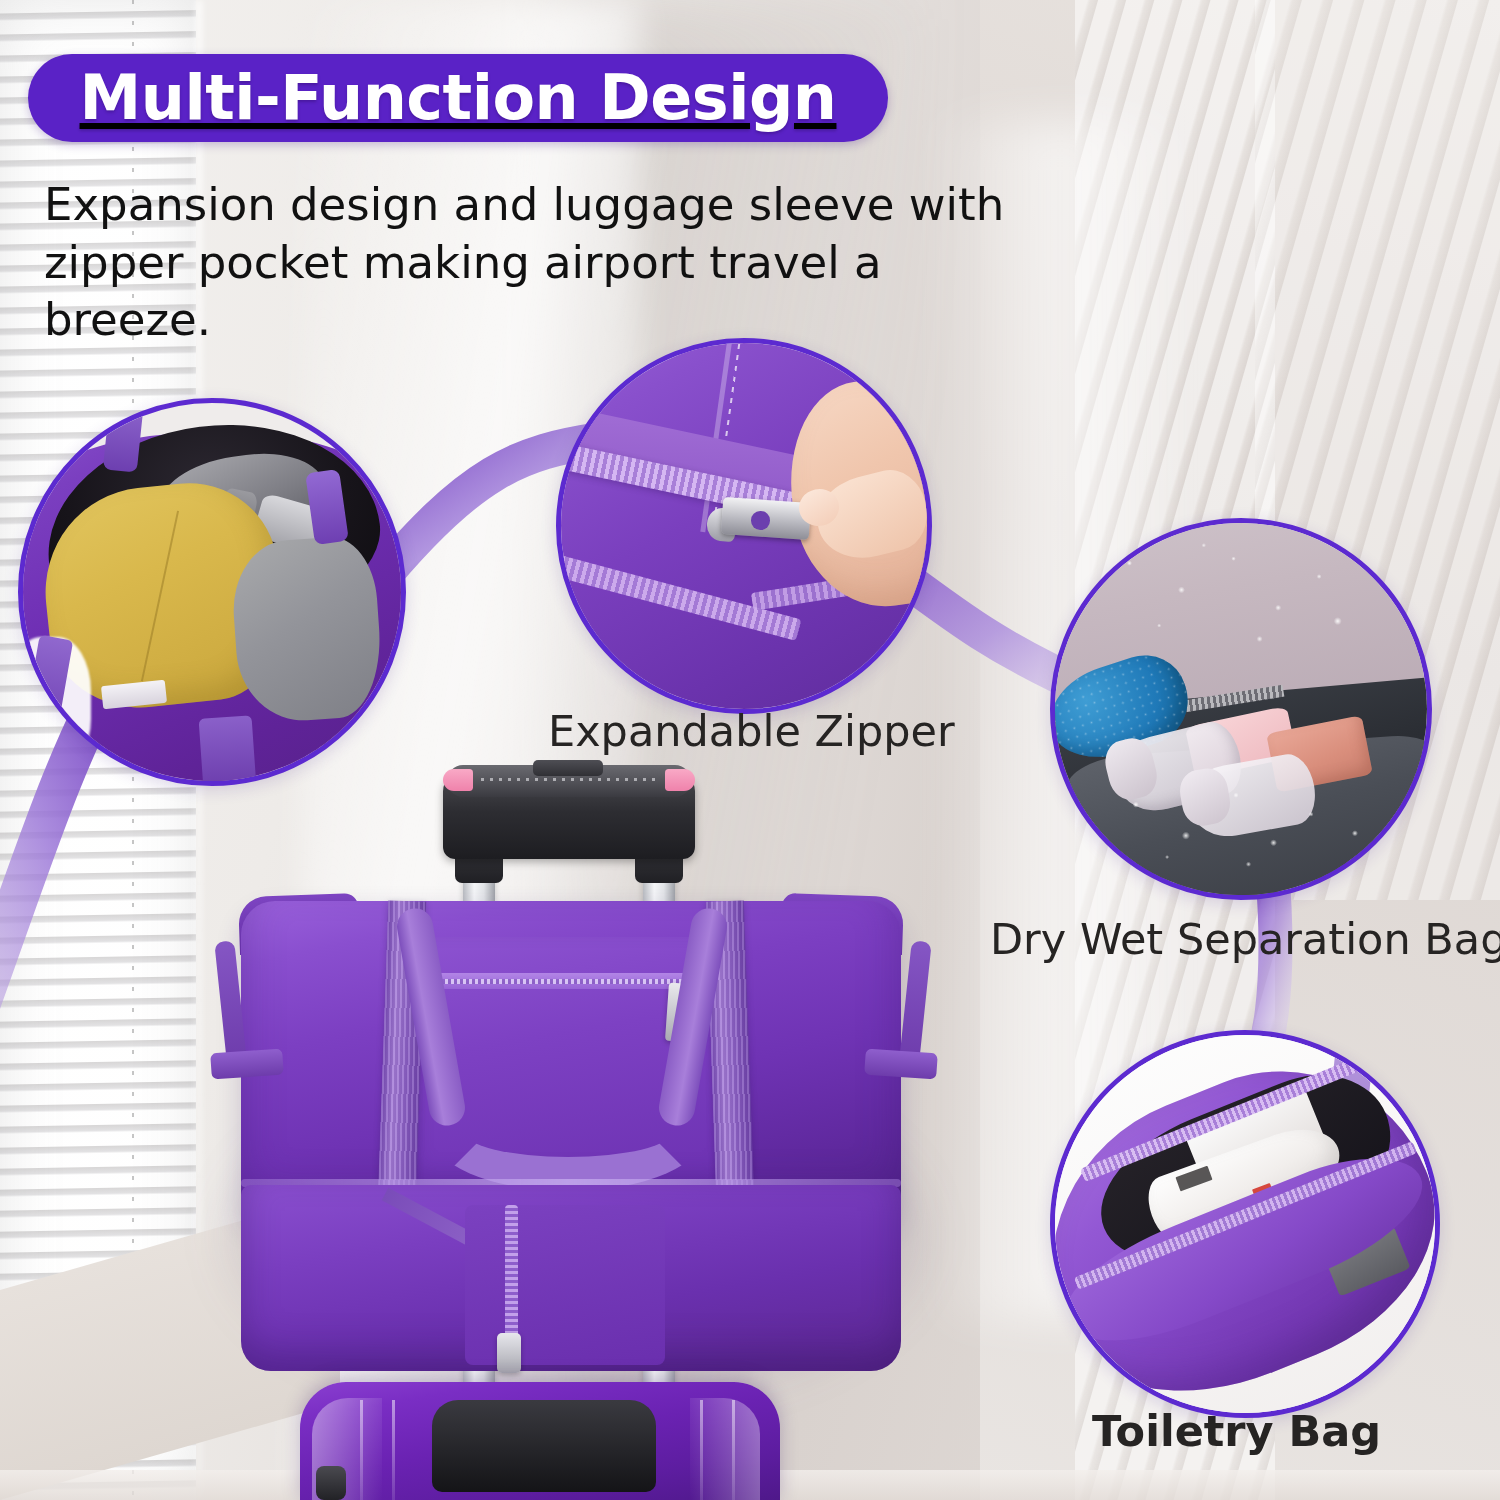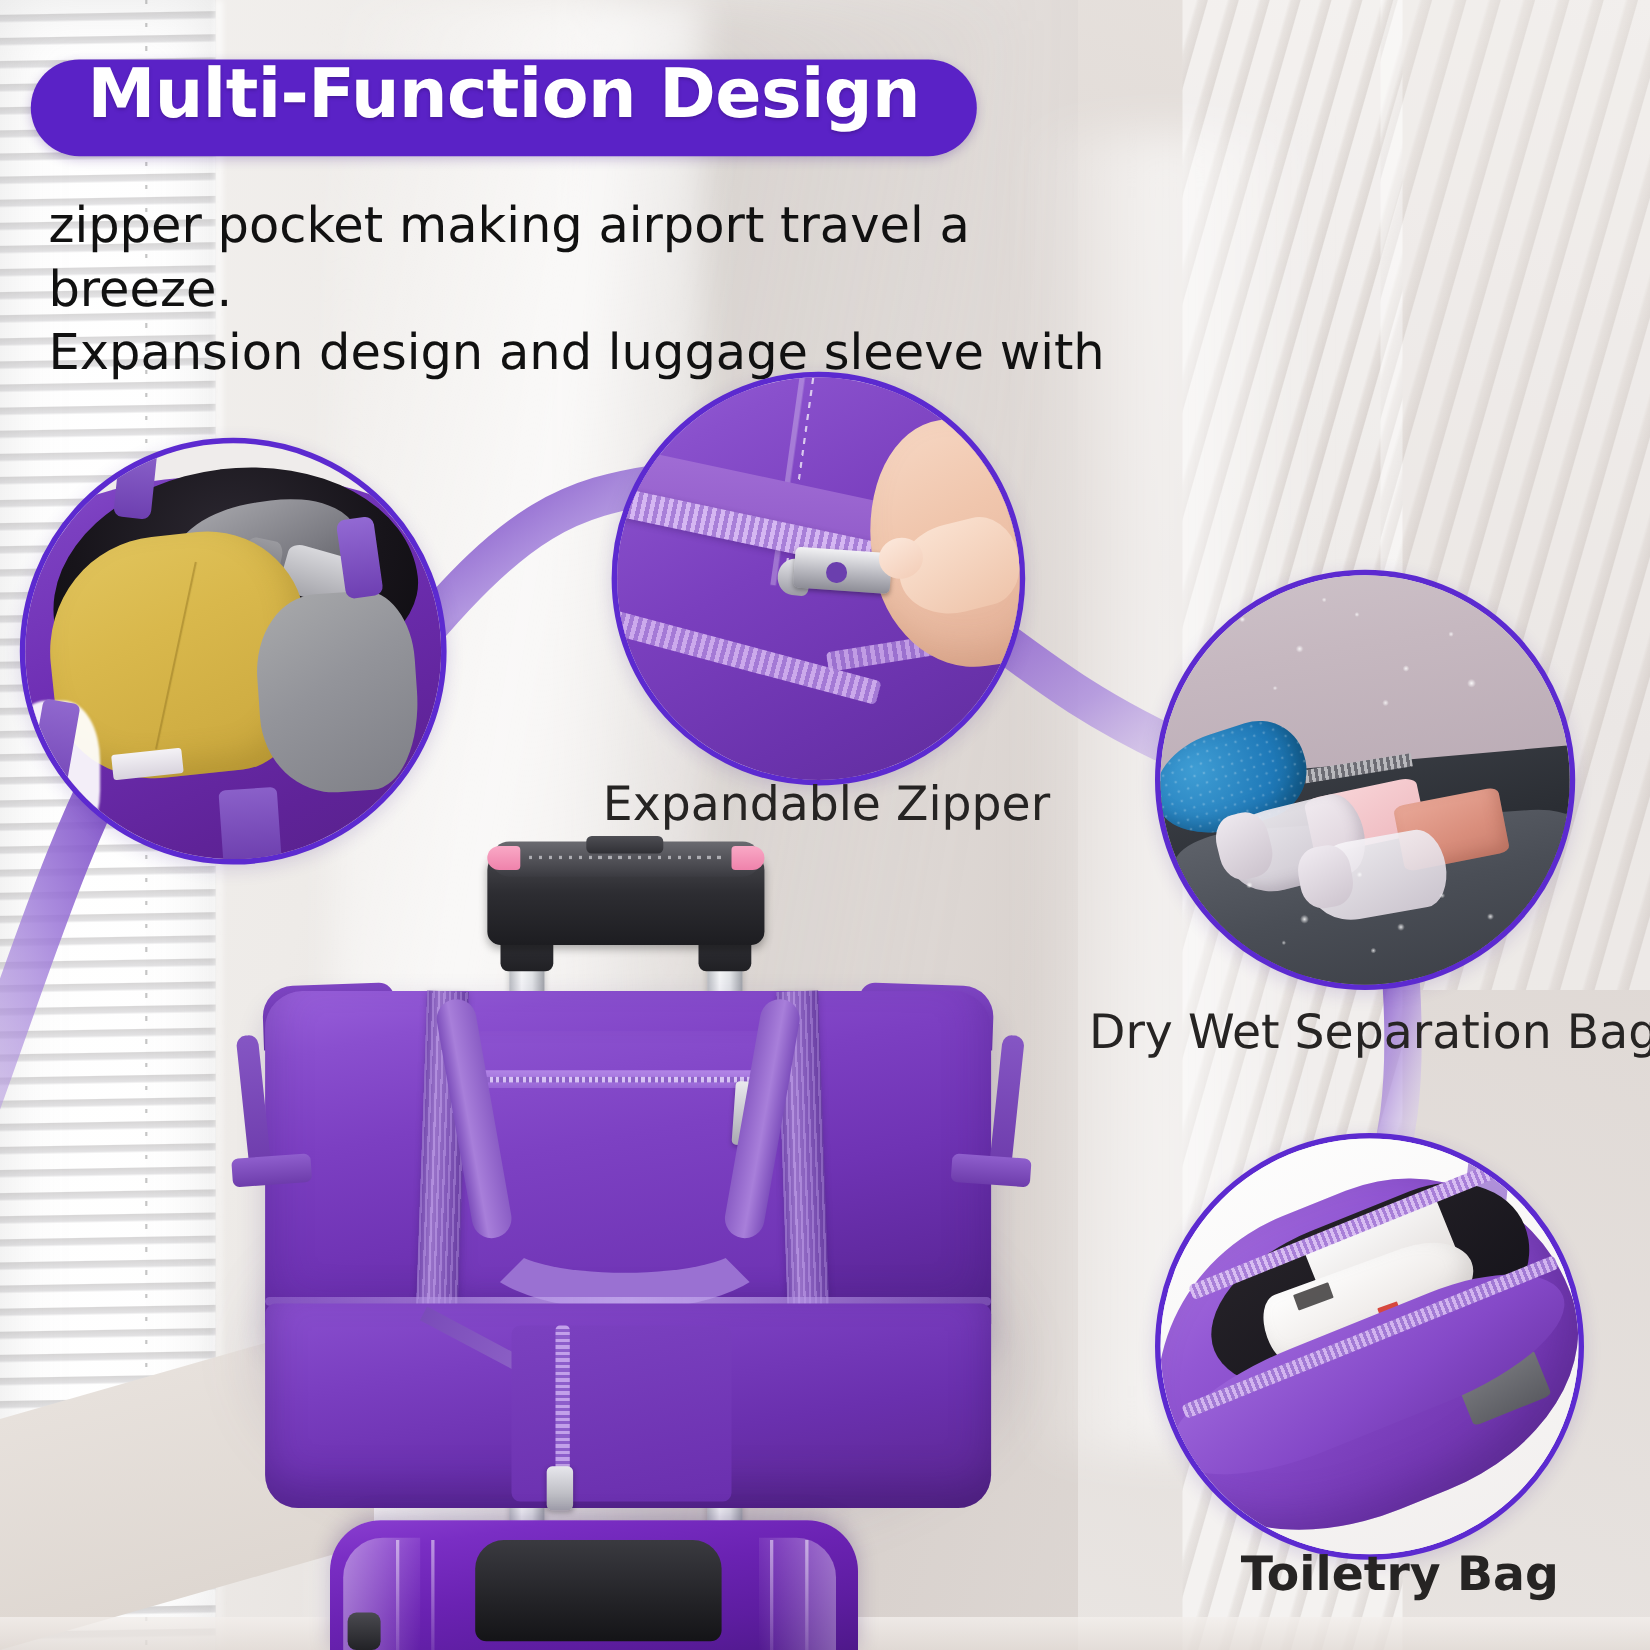--- a/index.html
+++ b/index.html
@@ -44,22 +44,22 @@
   .floor{position:absolute;left:0;bottom:0;width:340px;height:210px;
       background:linear-gradient(180deg,#e7e1dc,#ded7d1);transform:skewY(-16deg);transform-origin:left bottom;}
   .baseboard{position:absolute;left:0;bottom:0;width:1500px;height:30px;
       background:linear-gradient(180deg,#f3efec,#e2dbd6);opacity:.8;}
 
   
   .ribbons{position:absolute;inset:0;}
 
   
   .badge{position:absolute;left:28px;top:54px;width:860px;height:88px;border-radius:46px;
-      background:#5a22c6;display:flex;align-items:flex-start;justify-content:center;
-      box-shadow:0 3px 10px rgba(60,20,130,.25);}
+      background:#5a22c6;display:flex;align-items:center;justify-content:center;
+      box-shadow:0 3px 10px rgba(60,20,130,.25);text-decoration:underline;}
   .badge-text{color:#fff;font-size:62px;font-weight:bold;letter-spacing:-.5px;
       font-family:"DejaVu Sans",sans-serif;line-height:1;white-space:nowrap;
       text-shadow:0 2px 3px rgba(40,10,90,.35);}
   .subtitle{position:absolute;left:44px;top:176px;width:1000px;color:#111;
       font-size:45px;line-height:1.28;font-weight:500;font-family:"DejaVu Sans",sans-serif;}
   .subtitle span{display:block;}
 
   
   .circle{position:absolute;border-radius:50%;overflow:hidden;
       border:5px solid #5c2ad0;background:#efeceb;
@@ -233,21 +233,21 @@
       background:linear-gradient(170deg,#7a7b80,#5a5b61);border-radius:8%;transform:rotate(-22deg);}
   .c4-strap{position:absolute;left:74%;top:-12%;width:10%;height:30%;
       background:linear-gradient(180deg,#c2a6e4,#a989d6);border-radius:6px;transform:rotate(6deg);}
 
   
   .label{position:absolute;color:#262423;font-size:43px;font-weight:400;
       font-family:"DejaVu Sans",sans-serif;white-space:nowrap;}
   #label1{left:48px;top:798px;}
   #label2{left:548px;top:706px;}
   #label3{left:990px;top:914px;}
-  #label4{left:1128px;top:1406px;font-weight:600;}
+  #label4{left:1092px;top:1406px;font-weight:600;}
 
   
   .product{position:absolute;left:215px;top:755px;width:715px;height:745px;}
   
   .tr-bar{position:absolute;background:linear-gradient(90deg,#b9bcc1,#f4f5f7 35%,#e2e4e7 65%,#9fa2a8);
       border-radius:5px;box-shadow:0 2px 6px rgba(0,0,0,.18);}
   .tr-bar-l{left:248px;top:78px;width:32px;height:620px;}
   .tr-bar-r{left:428px;top:78px;width:32px;height:620px;}
   .tr-grip{position:absolute;left:228px;top:18px;width:252px;height:86px;
       background:linear-gradient(180deg,#4a4a4f 0%,#2d2d32 45%,#1d1d21 100%);
@@ -393,22 +393,22 @@
 
     <path d="M 880 560 C 960 620 1000 650 1090 690" stroke="url(#rg3)" stroke-width="36" fill="none" stroke-linecap="round"></path>
 
     <path d="M 1272 868 C 1282 990 1270 1050 1246 1110" stroke="url(#rg4)" stroke-width="34" fill="none" stroke-linecap="round"></path>
   </svg>
 
   <div class="badge">
     <span class="badge-text">Multi-Function Design</span>
   </div>
   <div class="subtitle">
+    <span>Expansion design and luggage sleeve with</span>
     <span>zipper pocket making airport travel a breeze.</span>
-    <span>Expansion design and luggage sleeve with</span>
   </div>
 
   <div class="circle" id="circle1">
     <div class="c-inner">
       <div class="c1-bagbody"></div>
       <div class="c1-opening"></div>
       <div class="c1-pouch"></div>
       <div class="c1-bottle"></div>
       <div class="c1-bottle2"></div>
       <div class="c1-yellow"></div>

